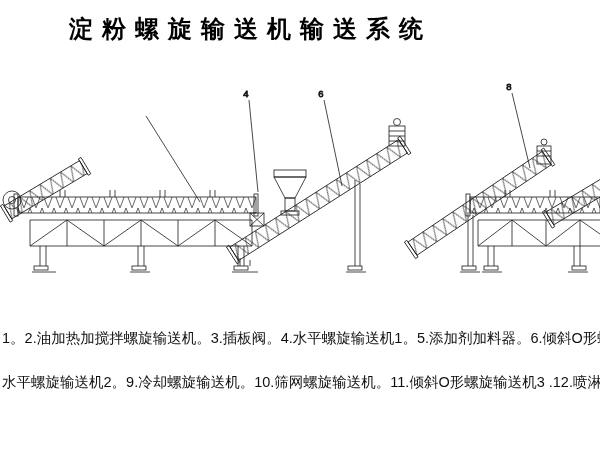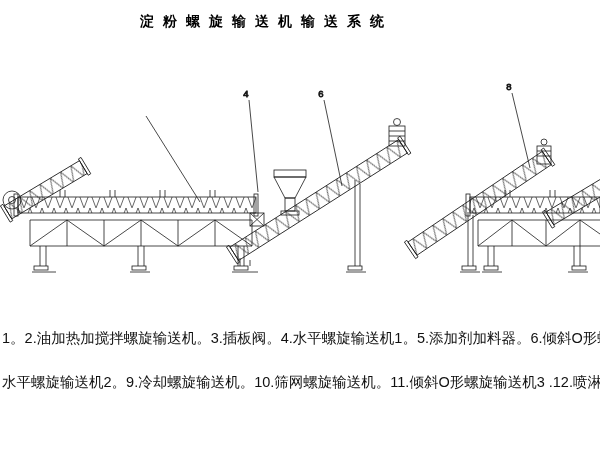--- a/index.html
+++ b/index.html
@@ -1,22 +1,22 @@
 <!DOCTYPE html>
 <html><head>
 <meta charset="utf-8">
 <style>
   html,body{margin:0;padding:0;background:#e9e9e9;}
   .page{
     position:relative;width:600px;height:450px;background:#ffffff;overflow:hidden;
     font-family:"Liberation Sans","DejaVu Sans",sans-serif;color:#000;
   }
   .title{
-    position:absolute;top:13px;left:16px;width:501px;text-align:center;
-    font-size:14px;font-weight:700;letter-spacing:9px;color:#000;white-space:nowrap;
+    position:absolute;top:13px;left:0;width:501px;text-align:center;
+    font-size:24px;font-weight:700;letter-spacing:9px;color:#000;white-space:nowrap;
   }
   .drawing{position:absolute;left:0;top:0;width:600px;height:450px;}
   .caption{position:absolute;left:2px;top:330px;width:600px;font-size:14.5px;line-height:1.15;color:#111;}
   .caption p{margin:0;white-space:nowrap;}
   .caption p + p{margin-top:27px;}
   svg text.callout{font-size:9.5px;fill:#111;font-family:"Liberation Sans",sans-serif;}
 </style>
 </head>
 <body>
 

